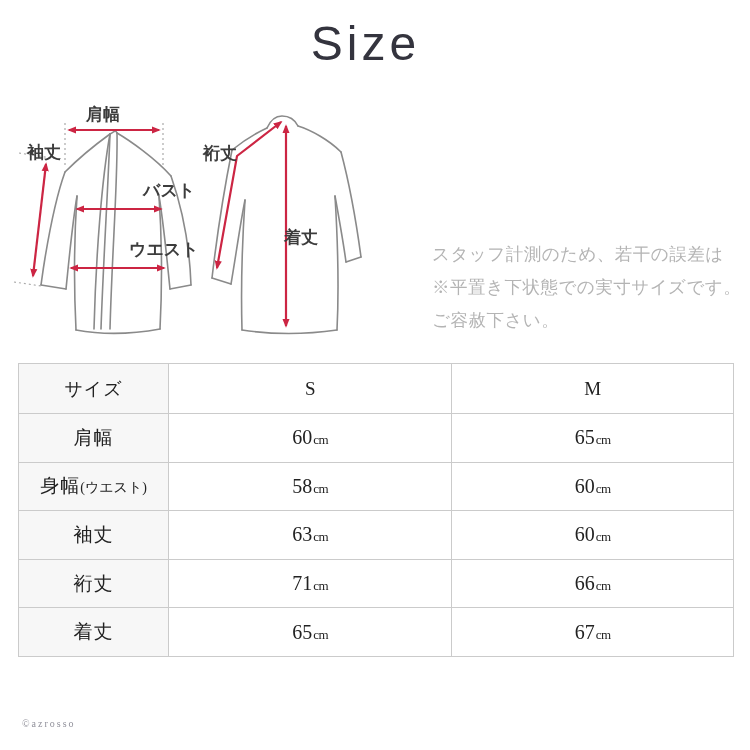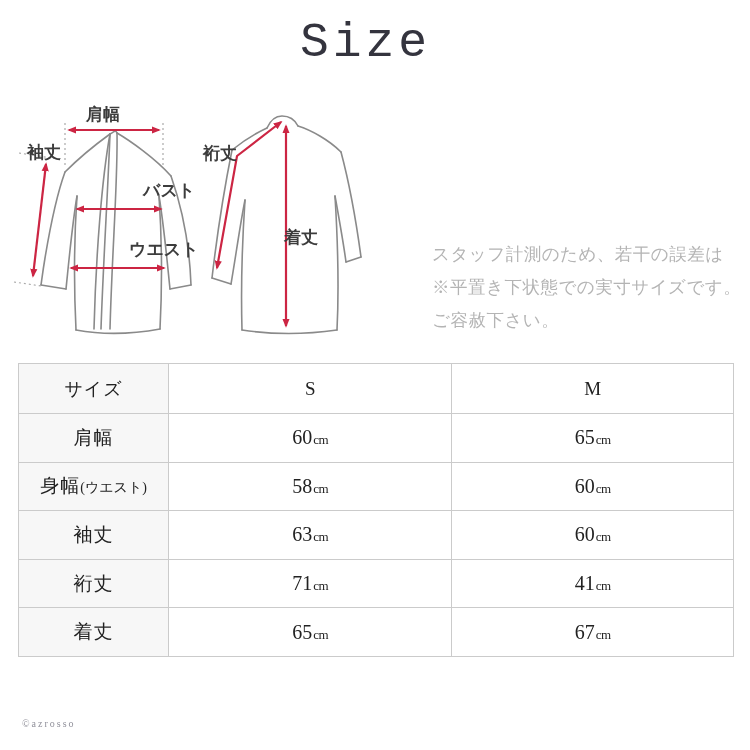--- a/index.html
+++ b/index.html
@@ -7,21 +7,21 @@
   body {
     position: relative;
     background: #ffffff;
     font-family: "Liberation Serif", "DejaVu Serif", serif;
     overflow: hidden;
   }
   .title {
     position: absolute;
     top: 16px; left: 0; width: 731px;
     text-align: center;
-    font-family: Liberation Mono, monospace;
+    font-family: Liberation Sans, sans-serif;
     font-weight: 400;
     font-size: 48px;
     letter-spacing: 4px;
     color: #34343e;
   }
   .diagram-area { position: absolute; left: 0; top: 95px; width: 750px; height: 255px; }
   .svg-front { position: absolute; left: 13px; top: 3px; }
   .svg-back  { position: absolute; left: 197px; top: 5px; }
   .measure-label {
     position: absolute;
@@ -192,21 +192,21 @@
       <td><span class="num">60</span><span class="unit">cm</span></td>
     </tr>
     <tr>
       <th class="row-head"><span>袖丈</span><span class="sub"></span></th>
       <td><span class="num">63</span><span class="unit">cm</span></td>
       <td><span class="num">60</span><span class="unit">cm</span></td>
     </tr>
     <tr>
       <th class="row-head"><span>裄丈</span><span class="sub"></span></th>
       <td><span class="num">71</span><span class="unit">cm</span></td>
-      <td><span class="num">41</span><span class="unit">cm</span></td>
+      <td><span class="num">66</span><span class="unit">cm</span></td>
     </tr>
     <tr>
       <th class="row-head"><span>着丈</span><span class="sub"></span></th>
       <td><span class="num">65</span><span class="unit">cm</span></td>
       <td><span class="num">67</span><span class="unit">cm</span></td>
     </tr>
   </tbody>
 </table>
 
 <div class="copyright">©azrosso</div>

